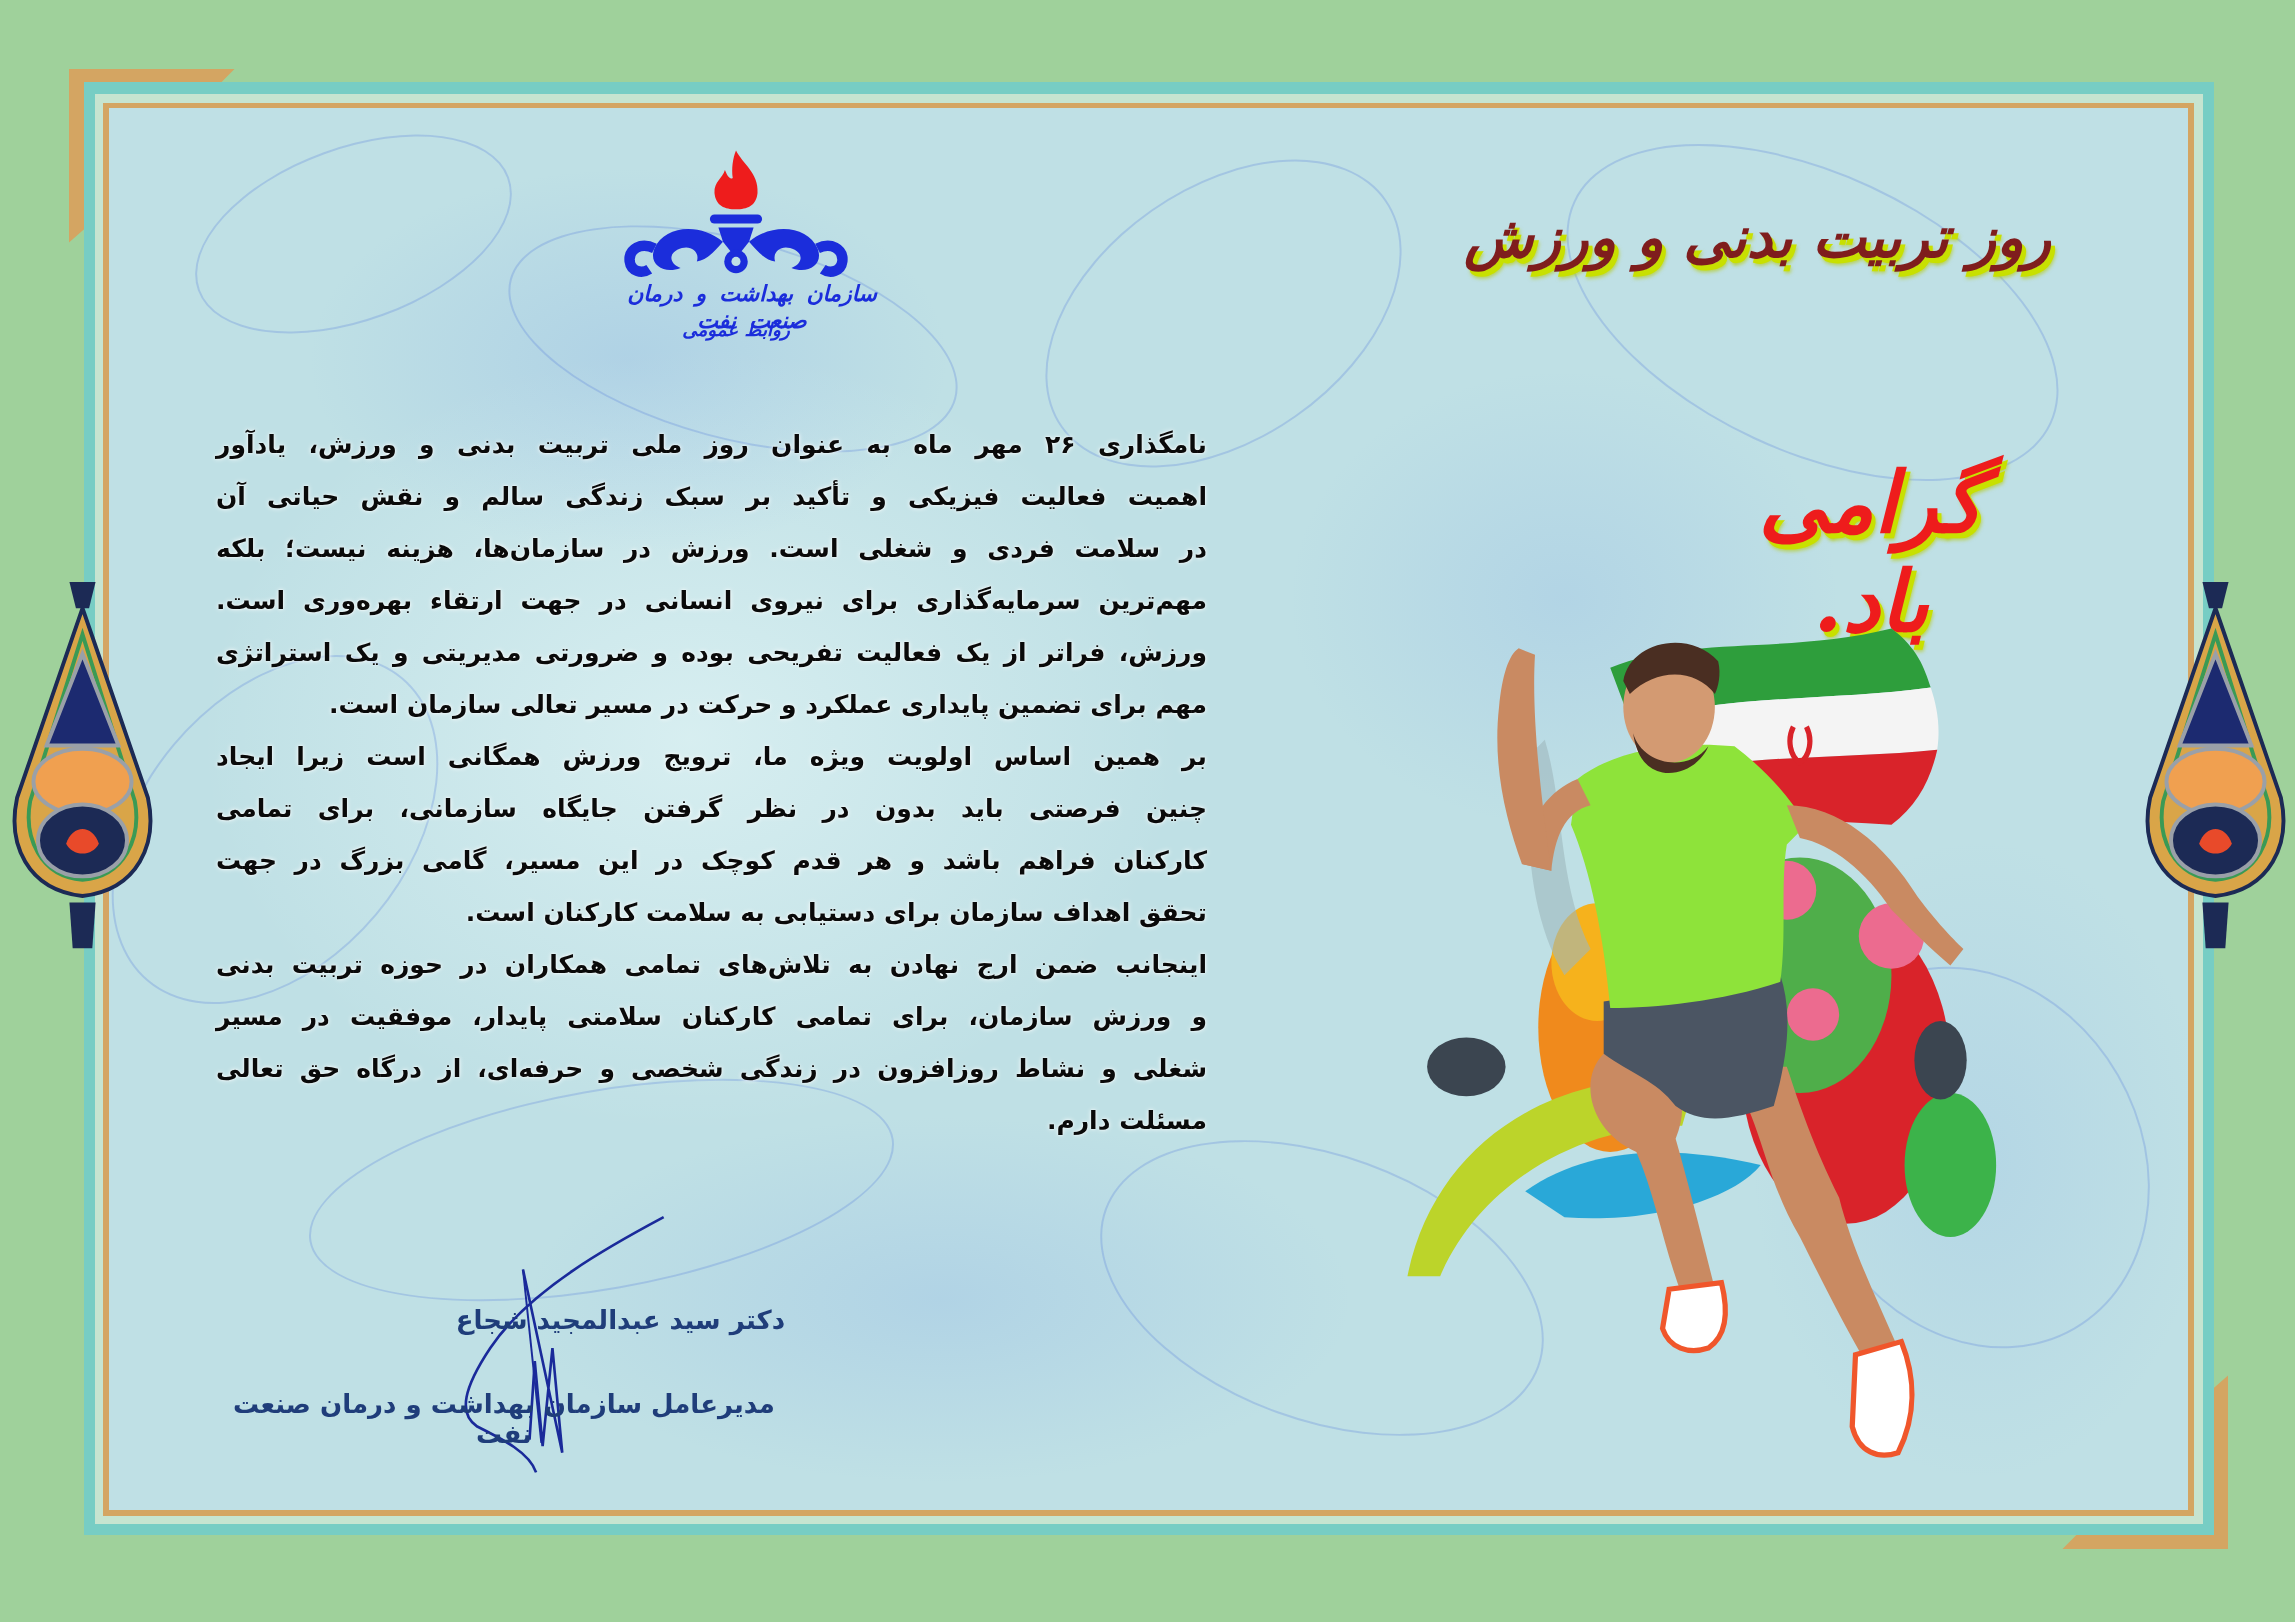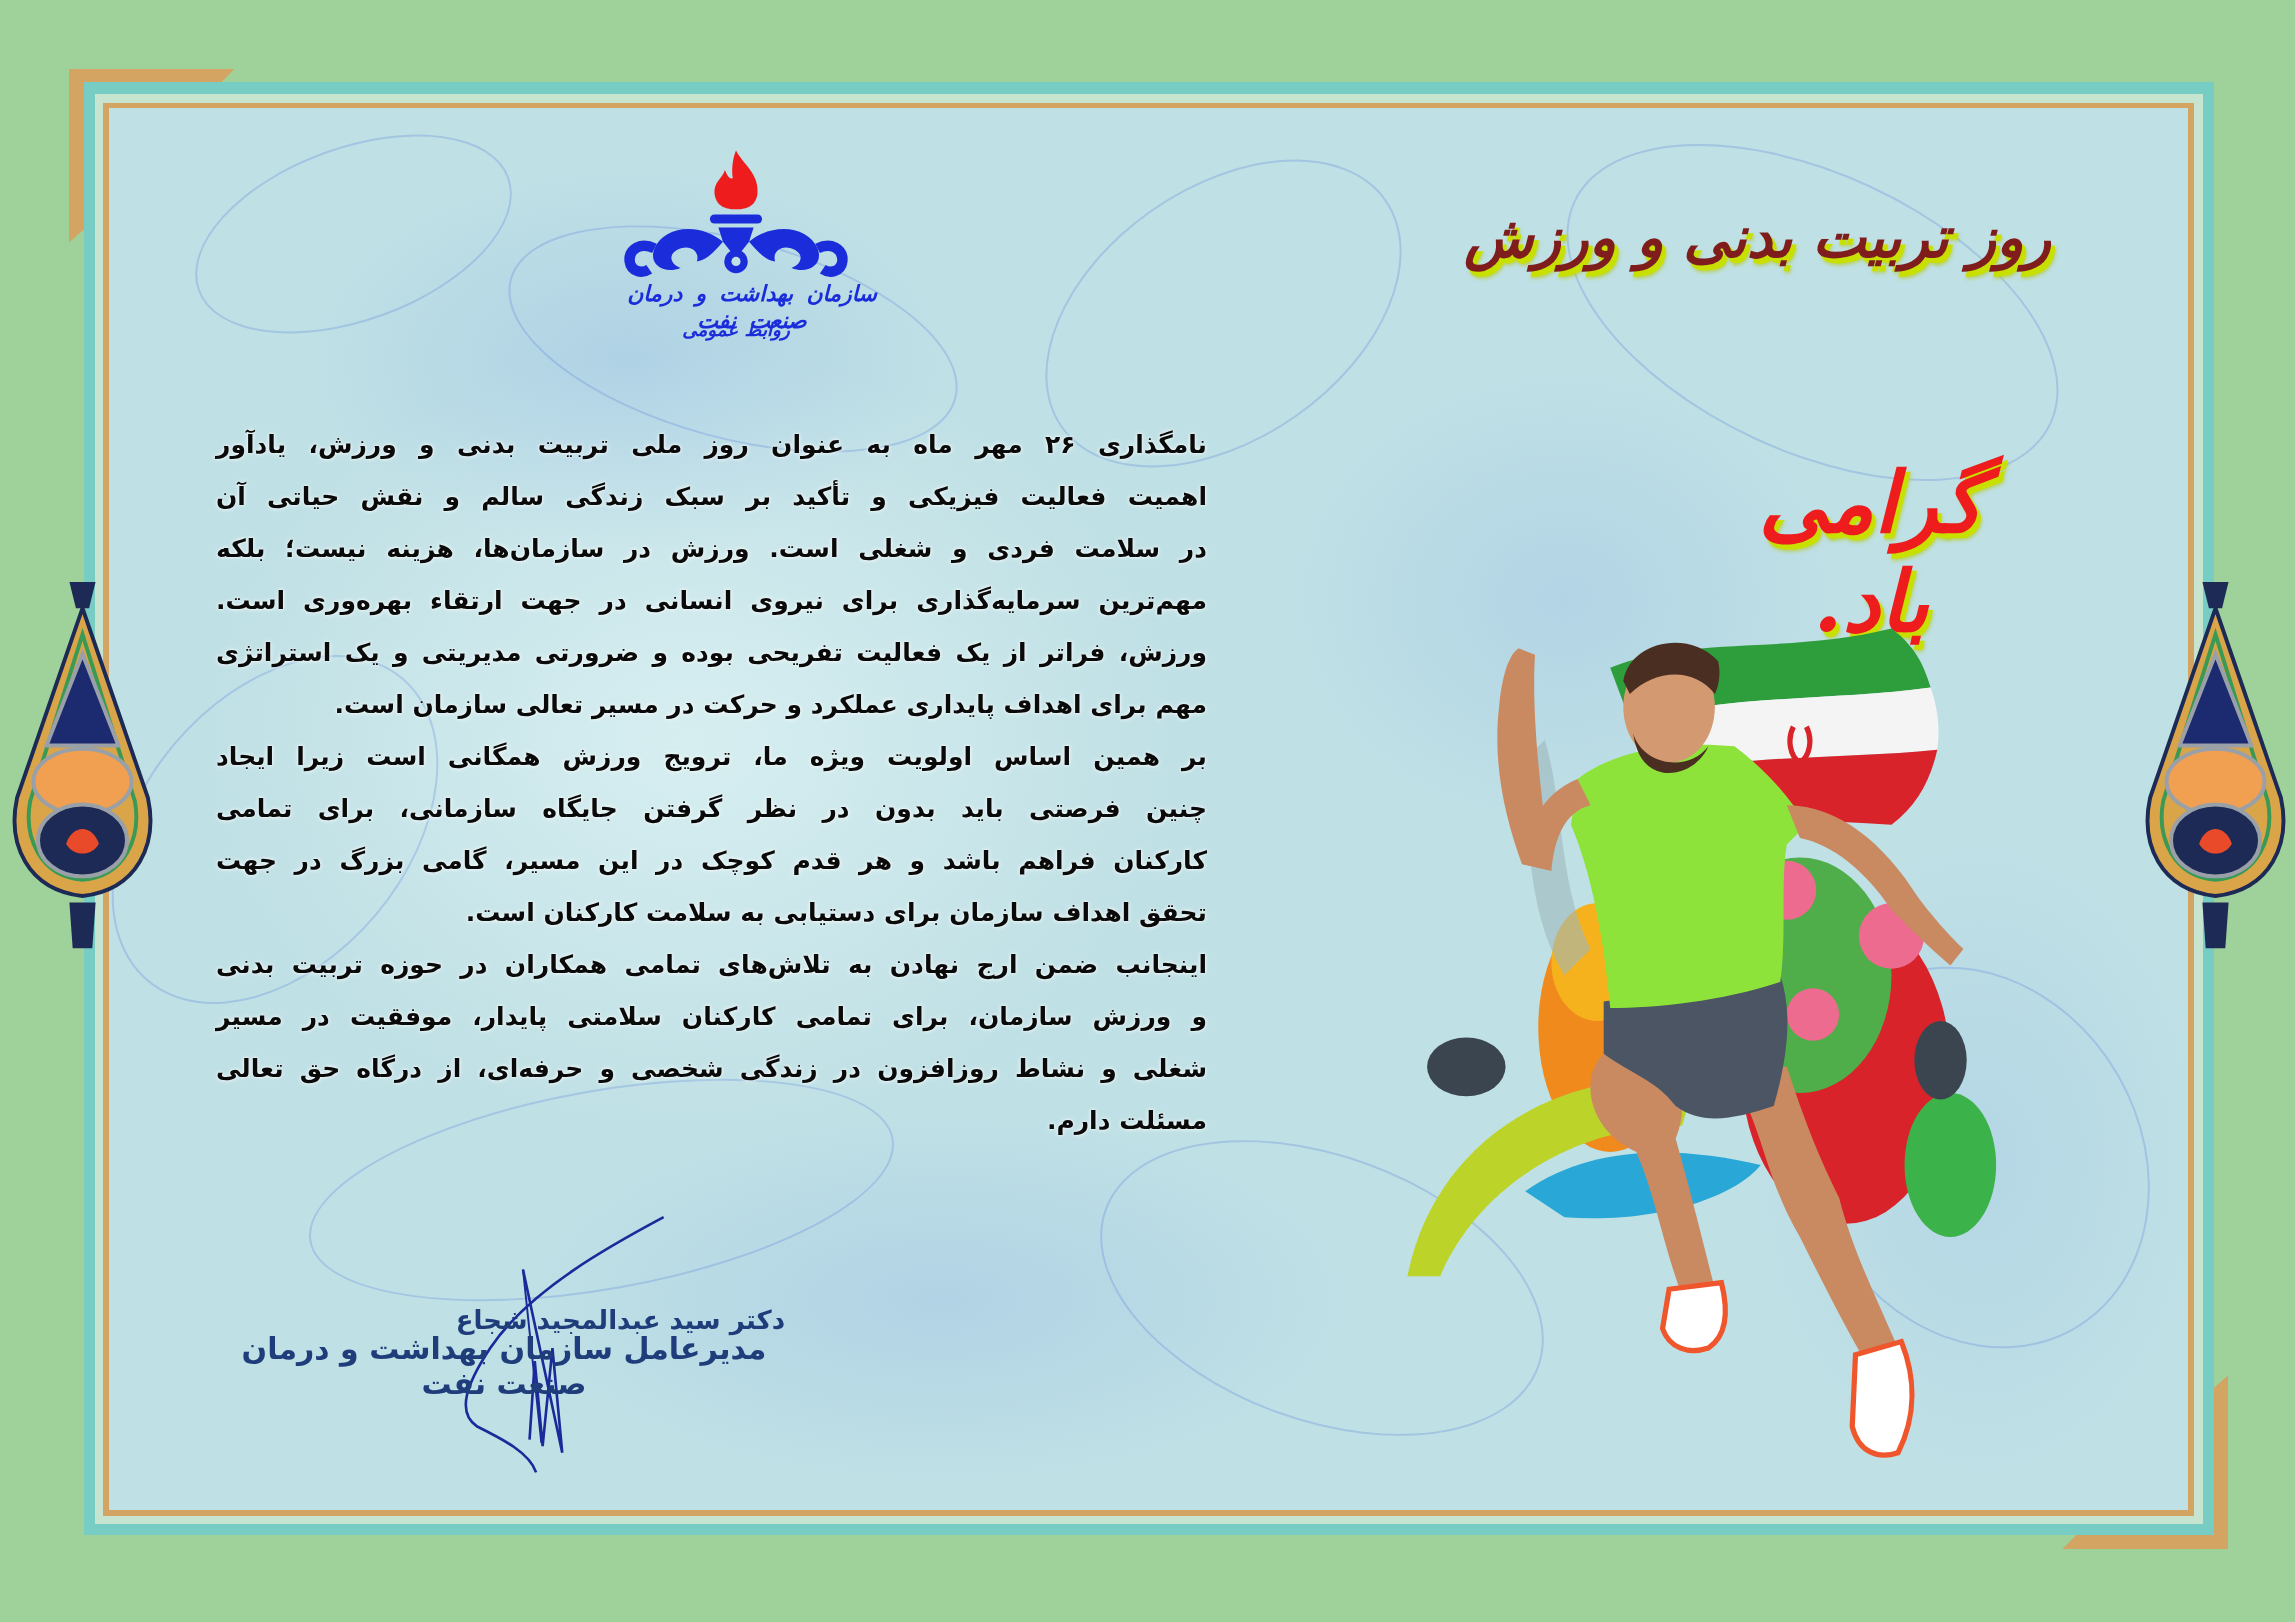--- a/index.html
+++ b/index.html
@@ -27,21 +27,21 @@
 
   
   .body-text{left:216px;top:419px;width:991px;direction:rtl;text-align:justify;text-align-last:justify;
     font-family:"DejaVu Sans",sans-serif;font-weight:bold;font-size:25px;line-height:52px;color:#0a0a0a;
     text-shadow:0 0 5.2px rgba(255,255,255,.9),0 0 2px rgba(255,255,255,.9);}
   .body-text .line{display:block;white-space:nowrap;}
   .body-text .line.last{text-align-last:right;}
 
   
   .sig-name{left:222px;top:1305px;width:563px;direction:rtl;font-family:"DejaVu Sans",sans-serif;font-weight:bold;font-size:26px;color:#1f3d7a;}
-  .sig-title{left:216px;top:1331px;width:576px;text-align:center;direction:rtl;font-family:"DejaVu Sans",sans-serif;font-weight:bold;font-size:30px;color:#1f3d7a;}
+  .sig-title{left:216px;top:1389px;width:576px;text-align:center;direction:rtl;font-family:"DejaVu Sans",sans-serif;font-weight:bold;font-size:26px;color:#1f3d7a;}
   .sig-scribble{left:366px;top:1204px;width:314px;height:275px;}
 
   
   .title1{left:1427px;top:203px;width:661px;text-align:center;direction:rtl;font-family:"DejaVu Serif",serif;font-style:italic;font-weight:bold;font-size:57px;color:#7f1d1d;
     text-shadow:3.9px 5.2px 0 #c8e000,4.6px 6.5px 3.9px rgba(180,200,0,.6);}
   .title2{left:1688px;top:445px;width:366px;text-align:center;direction:rtl;font-family:"DejaVu Serif",serif;font-style:italic;font-weight:bold;font-size:84px;color:#ee1c1c;
     text-shadow:3.9px 5.2px 0 #c8e000,4.6px 6.5px 3.9px rgba(180,200,0,.6);margin-top:8px;}
 
   
   .athlete{left:1394px;top:609px;width:681px;height:883px;}
@@ -87,21 +87,21 @@
   <div class="logo-org">سازمان بهداشت و درمان صنعت نفت</div>
   <div class="logo-pr">روابط عمومی</div>
 </div>
 
 <div class="abs body-text">
   <span class="line">نامگذاری ۲۶ مهر ماه به عنوان روز ملی تربیت بدنی و ورزش، یادآور</span>
   <span class="line">اهمیت فعالیت فیزیکی و تأکید بر سبک زندگی سالم و نقش حیاتی آن</span>
   <span class="line">در سلامت فردی و شغلی است. ورزش در سازمان‌ها، هزینه نیست؛ بلکه</span>
   <span class="line">مهم‌ترین سرمایه‌گذاری برای نیروی انسانی در جهت ارتقاء بهره‌وری است.</span>
   <span class="line">ورزش، فراتر از یک فعالیت تفریحی بوده و ضرورتی مدیریتی و یک استراتژی</span>
-  <span class="line last">مهم برای اهداف پایداری عملکرد و حرکت در مسیر تعالی سازمان است.</span>
+  <span class="line last">مهم برای تضمین پایداری عملکرد و حرکت در مسیر تعالی سازمان است.</span>
   <span class="line">بر همین اساس اولویت ویژه ما، ترویج ورزش همگانی است زیرا ایجاد</span>
   <span class="line">چنین فرصتی باید بدون در نظر گرفتن جایگاه سازمانی، برای تمامی</span>
   <span class="line">کارکنان فراهم باشد و هر قدم کوچک در این مسیر، گامی بزرگ در جهت</span>
   <span class="line last">تحقق اهداف سازمان برای دستیابی به سلامت کارکنان است.</span>
   <span class="line">اینجانب ضمن ارج نهادن به تلاش‌های تمامی همکاران در حوزه تربیت بدنی</span>
   <span class="line">و ورزش سازمان، برای تمامی کارکنان سلامتی پایدار، موفقیت در مسیر</span>
   <span class="line">شغلی و نشاط روزافزون در زندگی شخصی و حرفه‌ای، از درگاه حق تعالی</span>
   <span class="line last">مسئلت دارم.</span>
 </div>
 

